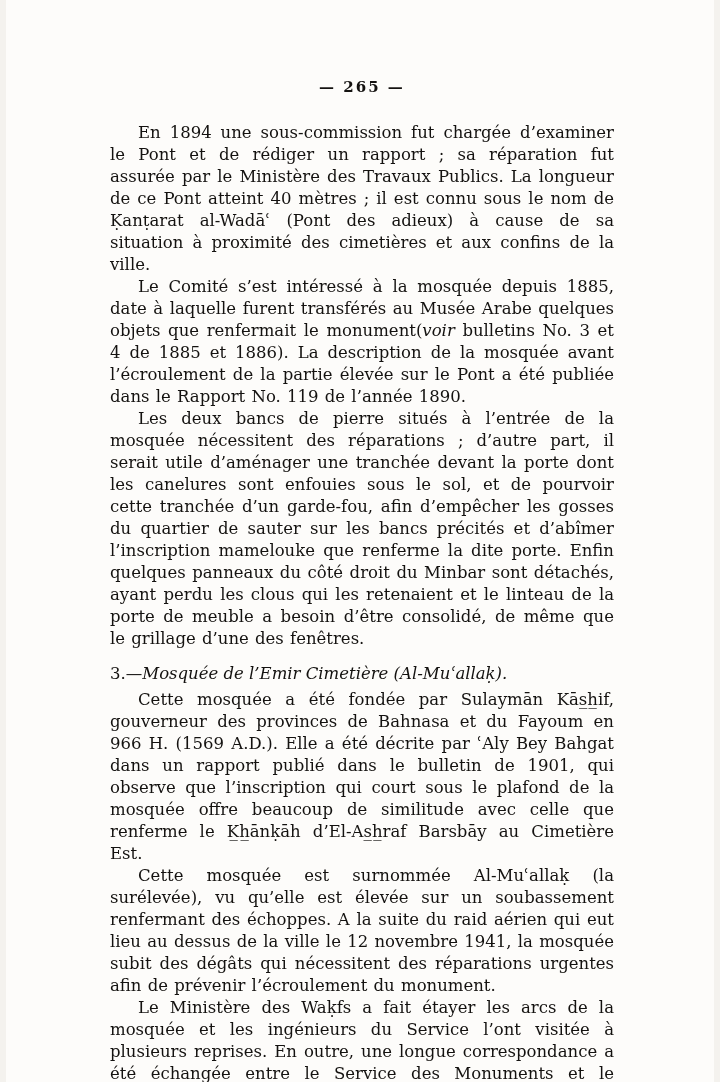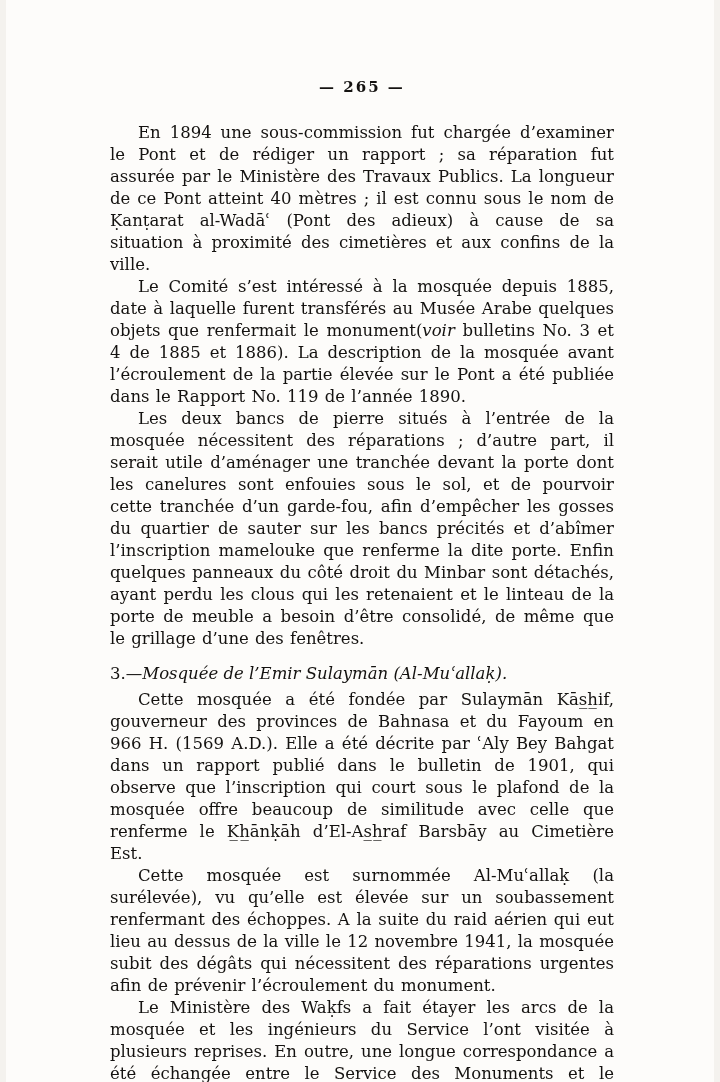--- a/index.html
+++ b/index.html
@@ -55,21 +55,21 @@
 <div class="page">
 
   <div class="page-number">— 265 —</div>
 
   <p class="para">En 1894 une sous-commission fut chargée d’examiner le Pont et de rédiger un rapport ; sa réparation fut assurée par le Ministère des Travaux Publics. La longueur de ce Pont atteint 40 mètres ; il est connu sous le nom de Ḳanṭarat al-Wadāʿ (Pont des adieux) à cause de sa situation à proximité des cimetières et aux confins de la ville.</p>
 
   <p class="para"><span>Le Comité s’est intéressé à la mosquée depuis 1885, date à laquelle furent transférés au Musée Arabe quelques objets que renfermait le monument(</span><em class="inline-italic">voir</em><span> bulletins No. 3 et 4 de 1885 et 1886). La description de la mosquée avant l’écroulement de la partie élevée sur le Pont a été publiée dans le Rapport No. 119 de l’année 1890.</span></p>
 
   <p class="para">Les deux bancs de pierre situés à l’entrée de la mosquée nécessitent des réparations ; d’autre part, il serait utile d’aménager une tranchée devant la porte dont les canelures sont enfouies sous le sol, et de pourvoir cette tranchée d’un garde-fou, afin d’empêcher les gosses du quartier de sauter sur les bancs précités et d’abîmer l’inscription mamelouke que renferme la dite porte. Enfin quelques panneaux du côté droit du Minbar sont détachés, ayant perdu les clous qui les retenaient et le linteau de la porte de meuble a besoin d’être consolidé, de même que le grillage d’une des fenêtres.</p>
 
-  <h3 class="section-heading"><span>3.—</span><em>Mosquée de l’Emir Sulaymān (Al-Muʿallaḳ).</em></h3>
+  <h3 class="section-heading"><span>3.—</span><em>Mosquée de l’Emir Cimetière (Al-Muʿallaḳ).</em></h3>
 
   <p class="para">Cette mosquée a été fondée par Sulaymān Kās̲h̲if, gouverneur des provinces de Bahnasa et du Fayoum en 966 H. (1569 A.D.). Elle a été décrite par ʿAly Bey Bahgat dans un rapport publié dans le bulletin de 1901, qui observe que l’inscription qui court sous le plafond de la mosquée offre beaucoup de similitude avec celle que renferme le K̲h̲ānḳāh d’El-As̲h̲raf Barsbāy au Cimetière Est.</p>
 
   <p class="para">Cette mosquée est surnommée Al-Muʿallaḳ (la surélevée), vu qu’elle est élevée sur un soubassement renfermant des échoppes. A la suite du raid aérien qui eut lieu au dessus de la ville le 12 novembre 1941, la mosquée subit des dégâts qui nécessitent des réparations urgentes afin de prévenir l’écroulement du monument.</p>
 
   <p class="para">Le Ministère des Waḳfs a fait étayer les arcs de la mosquée et les ingénieurs du Service l’ont visitée à plusieurs reprises. En outre, une longue correspondance a été échangée entre le Service des Monuments et le Ministère des Waḳfs l’invitant à</p>
 
 </div>
 
 </body></html>

